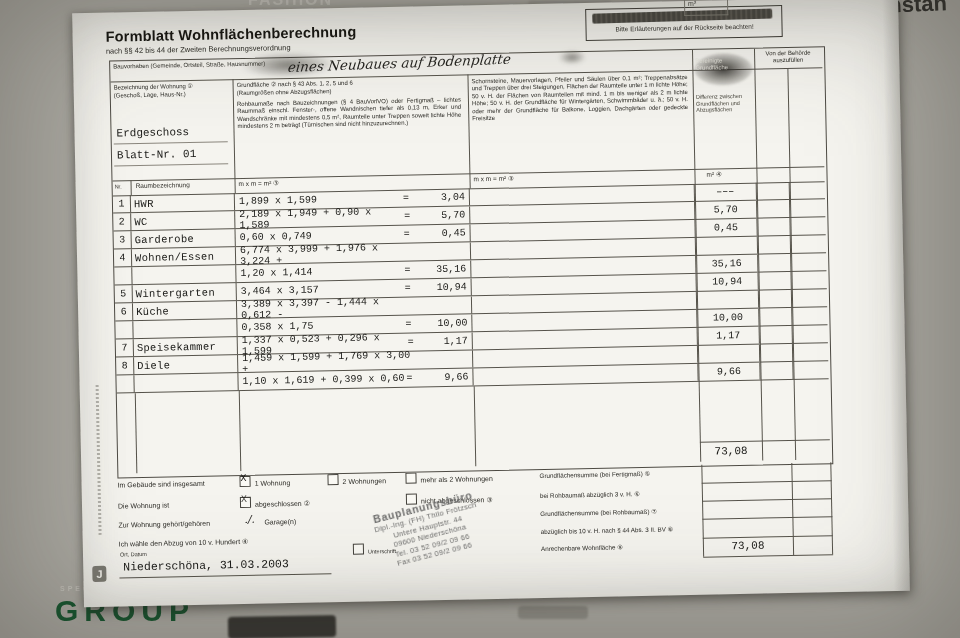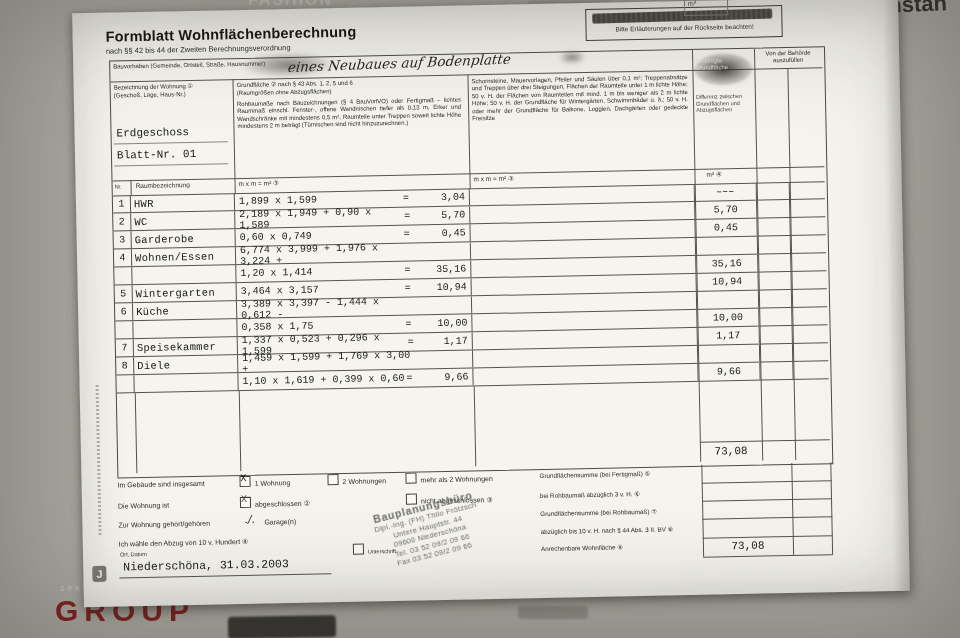--- a/index.html
+++ b/index.html
@@ -66,21 +66,21 @@
   .m2box{position:absolute;left:612px;top:-2px;width:44px;height:17px;
       border:1px solid #7d7a72;border-top:none;font-size:7px;color:#3a3934;padding:1px 0 0 3px;box-sizing:border-box}
 </style>
 </head>
 <body>
 
 <div class="abs frag" style="left:248px;top:-9px;font-size:16px">FASHION</div>
 <div class="abs" style="left:854px;top:-8px;font-size:22px;font-weight:bold;color:#2f2e2a;transform:rotate(-2deg)">Dienstan</div>
 <div class="blob" style="left:528px;top:0;width:84px;height:8px;background:#908e87;opacity:.6"></div>
 <div class="abs frag" style="left:60px;top:585px;font-size:7px;letter-spacing:3px;color:#c0beb7">SPECIALIST AT</div>
-<div class="abs frag" style="left:55px;top:594px;font-size:30px;letter-spacing:6px;color:#7f1d1d">GROUP</div>
+<div class="abs frag" style="left:55px;top:594px;font-size:30px;letter-spacing:6px;color:#14532d">GROUP</div>
 <div class="blob" style="left:228px;top:616px;width:108px;height:22px;background:#22211d;opacity:.85;transform:rotate(-1deg)"></div>
 <div class="blob" style="left:518px;top:606px;width:70px;height:13px;background:#6f6d66;opacity:.5"></div>
 
 <div class="paper">
 
   <div class="abs t-title" style="left:33px;top:16px">Formblatt Wohnflächenberechnung</div>
   <div class="abs t-sub" style="left:33px;top:34px">nach §§ 42 bis 44 der Zweiten Berechnungsverordnung</div>
 
   <div class="abs" style="left:513px;top:6px;width:195px;height:30px;border:1px solid #3d3b35">
     <div class="redact" style="left:6px;top:3px;width:180px;height:10px;transform:rotate(-.5deg)"></div>

